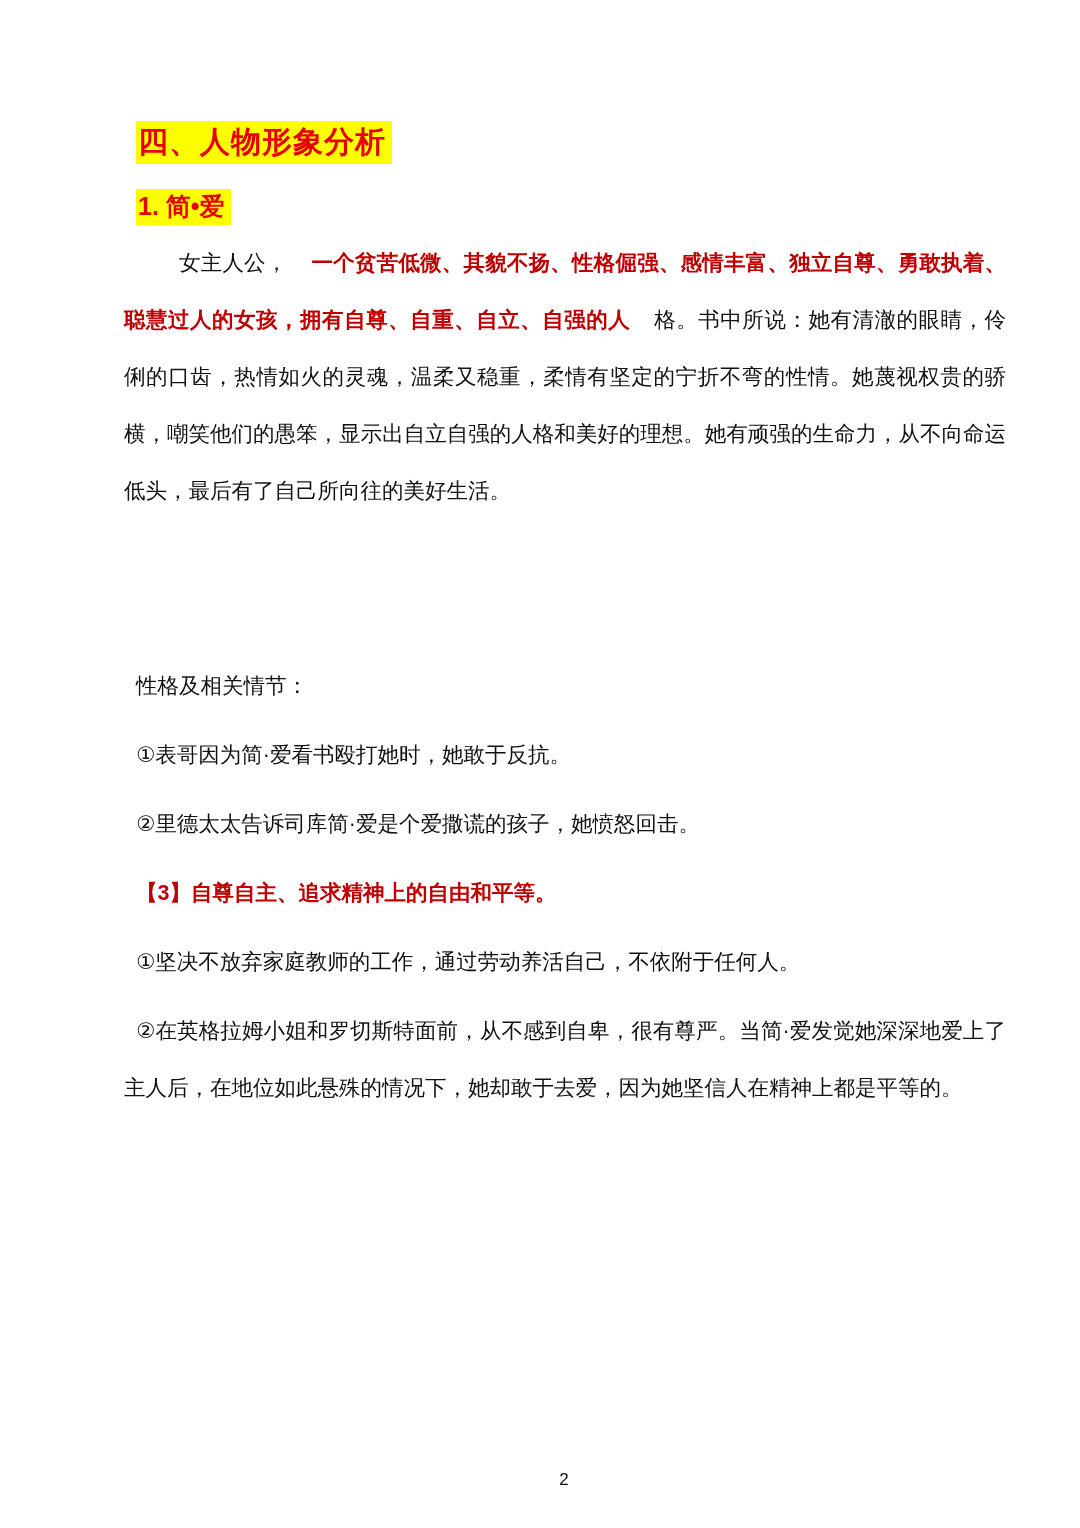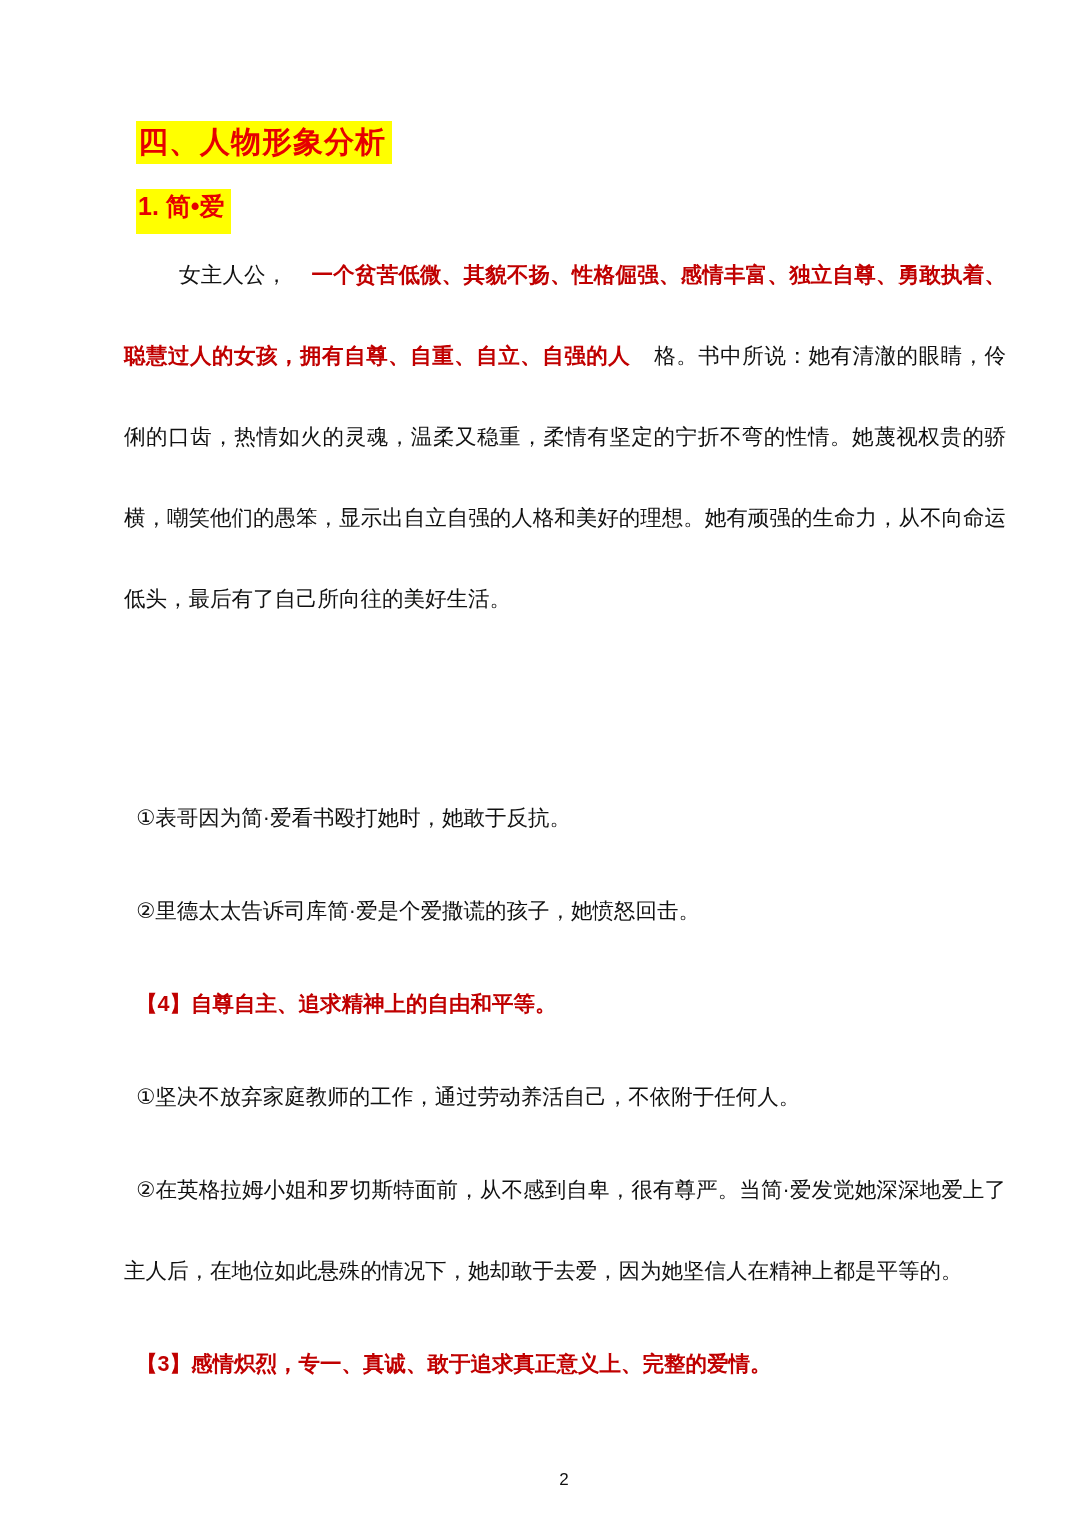--- a/index.html
+++ b/index.html
@@ -27,25 +27,25 @@
     padding: 4px 6px 6px 2px;
   }
   .h2 {
     font-size: 25px;
     font-weight: bold;
     color: var(--heading-red, #e60000);
     margin-bottom: 10px;
   }
   .h2 .highlight {
     background: var(--hl-yellow, #ffff00);
-    padding: 3px 6px 14px 2px;
+    padding: 3px 6px 5px 2px;
   }
   .p {
     font-size: 21.5px;
-    line-height: 81px;
+    line-height: 57px;
     text-align: justify;
     color: #111111;
   }
   .p.indent { text-indent: 2em; }
   .seg-normal { color: #111111; font-weight: normal; }
   .seg-red-bold { color: var(--emphasis-red, #c00000); font-weight: bold; }
   .spacer { width: 100%; }
   .footer {
     position: absolute;
     left: 0;
@@ -58,24 +58,24 @@
 </style>
 </head>
 <body>
 
 <div class="page">
   <div id="doc-content">
       <h1 class="h1"><span class="highlight">四、人物形象分析</span></h1>
       <h2 class="h2"><span class="highlight">1. 简•爱</span></h2>
       <p class="p indent"><span class="seg-normal">女主人公，</span><span class="seg-red-bold">一个贫苦低微、其貌不扬、性格倔强、感情丰富、独立自尊、勇敢执着、聪慧过人的女孩，拥有自尊、自重、自立、自强的人</span><span class="seg-normal">格。书中所说：她有清澈的眼睛，伶俐的口齿，热情如火的灵魂，温柔又稳重，柔情有坚定的宁折不弯的性情。她蔑视权贵的骄横，嘲笑他们的愚笨，显示出自立自强的人格和美好的理想。她有顽强的生命力，从不向命运低头，最后有了自己所向往的美好生活。</span></p>
       <div class="spacer" style="height: 114px;"></div>
+      <p class="p"><span class="seg-normal">性格及相关情节：</span></p>
       <p class="p"><span class="seg-normal">①表哥因为简·爱看书殴打她时，她敢于反抗。</span></p>
       <p class="p"><span class="seg-normal">②里德太太告诉司库简·爱是个爱撒谎的孩子，她愤怒回击。</span></p>
-      <p class="p"><span class="seg-red-bold">【4】自尊自主、追求精神上的自由和平等。</span></p>
+      <p class="p"><span class="seg-red-bold">【3】自尊自主、追求精神上的自由和平等。</span></p>
       <p class="p"><span class="seg-normal">①坚决不放弃家庭教师的工作，通过劳动养活自己，不依附于任何人。</span></p>
       <p class="p"><span class="seg-normal">②在英格拉姆小姐和罗切斯特面前，从不感到自卑，很有尊严。当简·爱发觉她深深地爱上了主人后，在地位如此悬殊的情况下，她却敢于去爱，因为她坚信人在精神上都是平等的。</span></p>
-      <p class="p"><span class="seg-red-bold">【3】感情炽烈，专一、真诚、敢于追求真正意义上、完整的爱情。</span></p>
     </div>
 </div>
 
 <div class="footer">
   <span>2</span>
 </div>
 
 </body></html>

